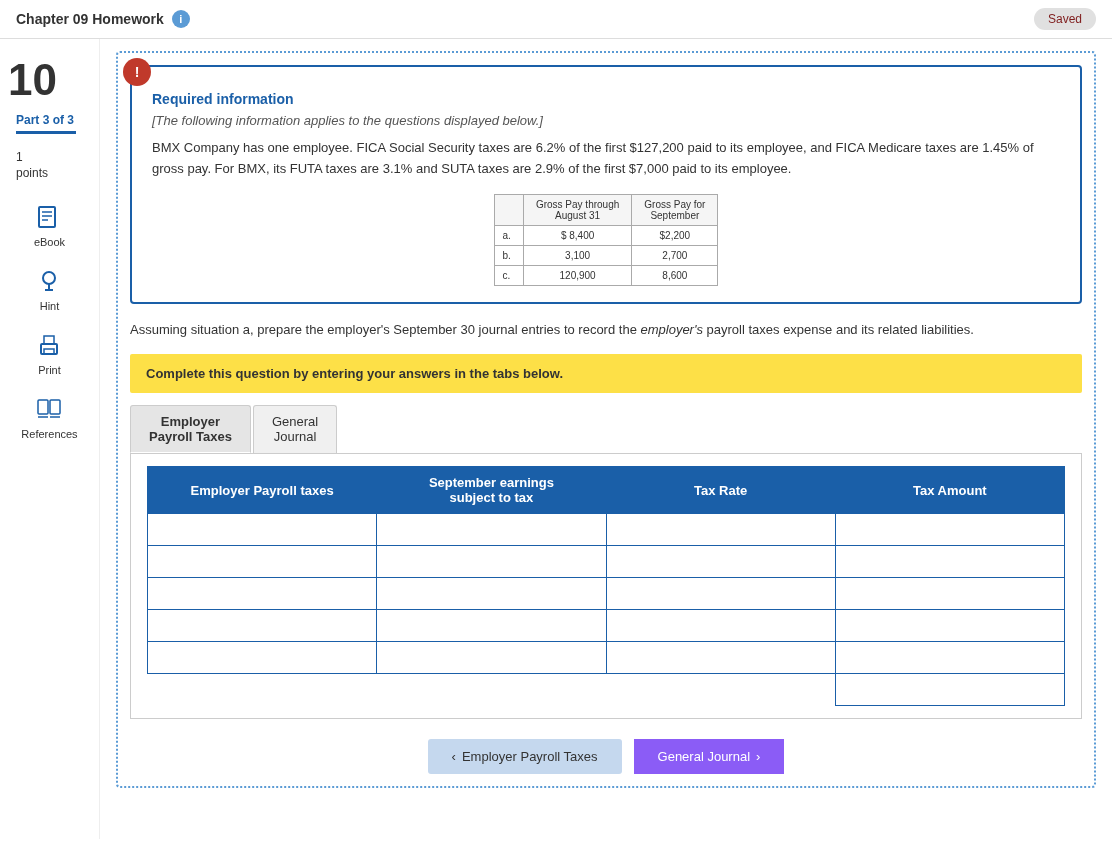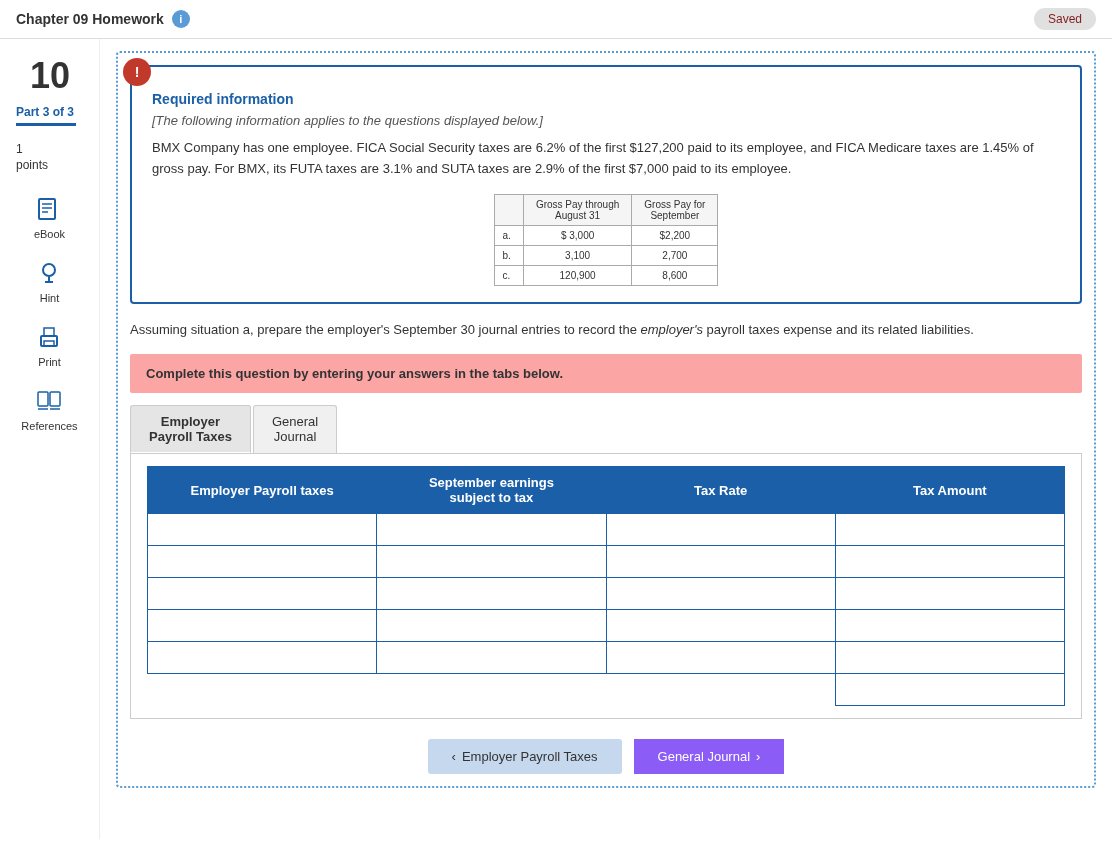--- a/index.html
+++ b/index.html
@@ -22,21 +22,21 @@
 
     
     .main-layout { display: flex; min-height: 800px; }
 
     
     .sidebar {
       width: 100px; padding: 16px 8px; border-right: 1px solid #eee;
       display: flex; flex-direction: column; align-items: center; gap: 0;
     }
     .question-number {
-      font-size: 36px; font-weight: bold; color: #333; margin-bottom: 8px; align-self: flex-start; margin-left: 22px;
+      font-size: 44px; font-weight: bold; color: #333; margin-bottom: 8px; align-self: flex-start; margin-left: 0;
     }
     .part-label {
       font-size: 12px; color: #1a5fa8; font-weight: bold; align-self: flex-start; margin-left: 8px; margin-bottom: 4px;
     }
     .part-bar {
       width: 60px; height: 3px; background: #1a5fa8; margin-left: 8px; align-self: flex-start; margin-bottom: 16px;
     }
     .points-label {
       font-size: 12px; color: #333; align-self: flex-start; margin-left: 8px; margin-bottom: 2px;
     }
@@ -78,21 +78,21 @@
     }
     .data-table th { background: #f5f5f5; font-weight: normal; }
     .data-table td:first-child { text-align: left; padding-left: 8px; }
 
     
     .question-text { font-size: 13px; line-height: 1.6; margin-bottom: 14px; color: #333; }
     .question-text em { font-style: italic; }
 
     
     .complete-box {
-      background: #fca5a5; padding: 12px 16px; margin-bottom: 0; border-radius: 2px;
+      background: #fde047; padding: 12px 16px; margin-bottom: 0; border-radius: 2px;
     }
     .complete-box-text { font-weight: bold; font-size: 13px; color: #333; }
 
     
     .tabs-container { display: flex; border-bottom: none; margin-top: 0; }
     .tab {
       padding: 8px 18px; border: 1px solid #ccc; border-bottom: none;
       background: #f0f0f0; cursor: pointer; font-size: 13px; color: #333;
       margin-right: 2px; border-radius: 3px 3px 0 0; text-align: center;
     }
@@ -223,21 +223,21 @@
           <thead>
             <tr>
               <th></th>
               <th>Gross Pay through<br>August 31</th>
               <th>Gross Pay for<br>September</th>
             </tr>
           </thead>
           <tbody>
             <tr>
               <td>a.</td>
-              <td>$ 3,000</td>
+              <td>$ 8,400</td>
               <td>$2,200</td>
             </tr>
             <tr>
               <td>b.</td>
               <td>3,100</td>
               <td>2,700</td>
             </tr>
             <tr>
               <td>c.</td>
               <td>120,900</td>

